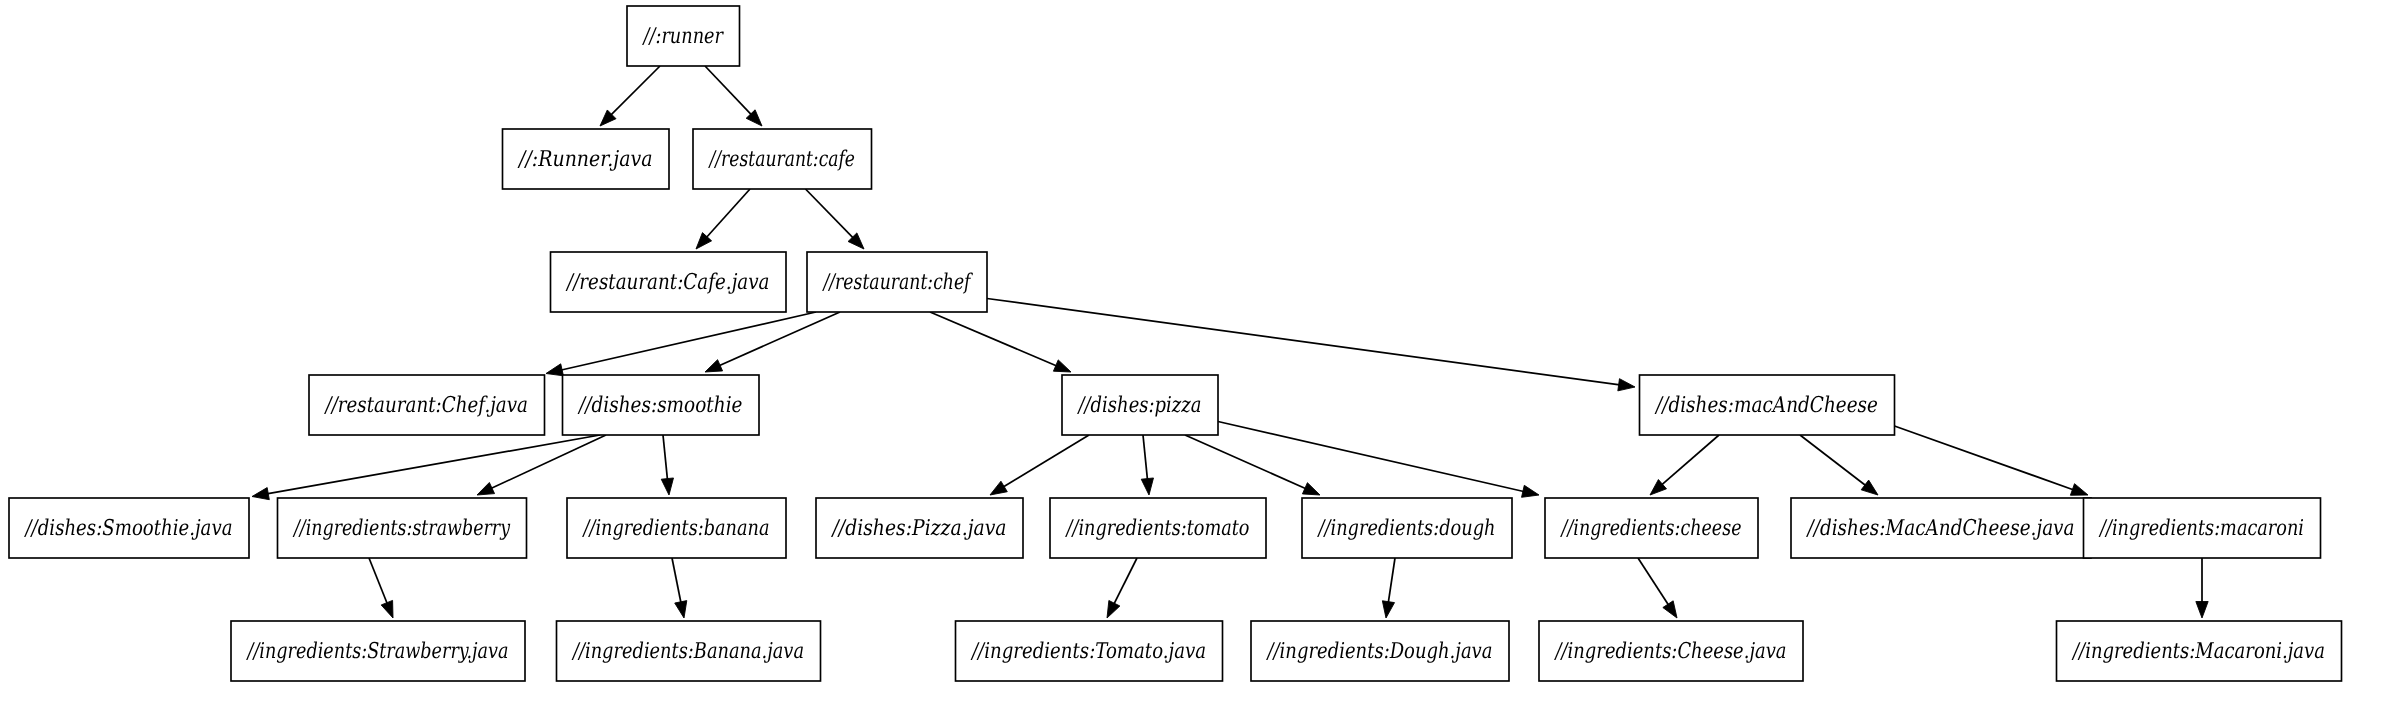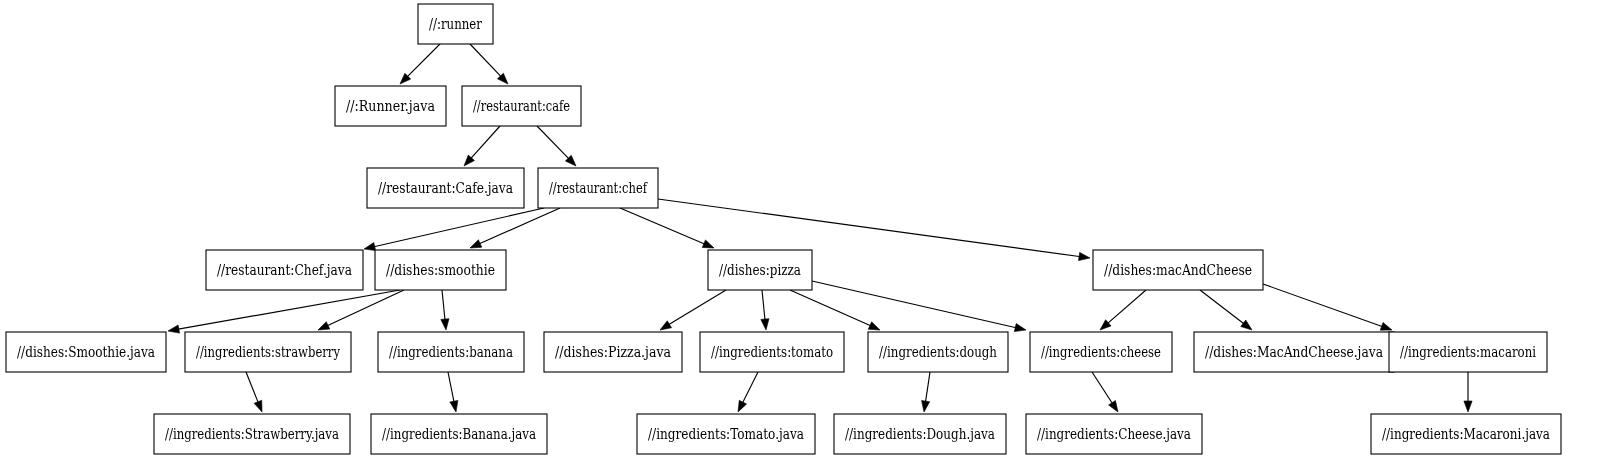--- a/index.html
+++ b/index.html
@@ -7,20 +7,21 @@
     padding: 0;
     background: #ffffff;
   }
   #graph-root {
     position: relative;
     width: 1600px;
     height: 468px;
     background: #ffffff;
     font-family: "DejaVu Serif", "Liberation Serif", serif;
     overflow: hidden;
+    font-style: italic;
   }
   svg#graph-canvas {
     position: absolute;
     top: 0;
     left: 0;
     width: 1600px;
     height: 468px;
     display: block;
   }
   .node-box {

